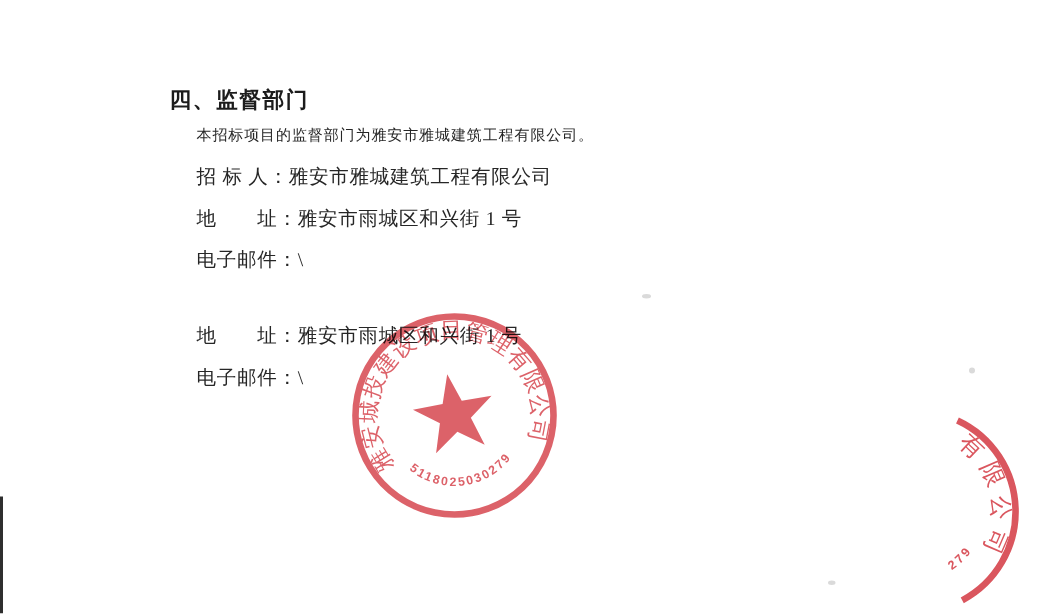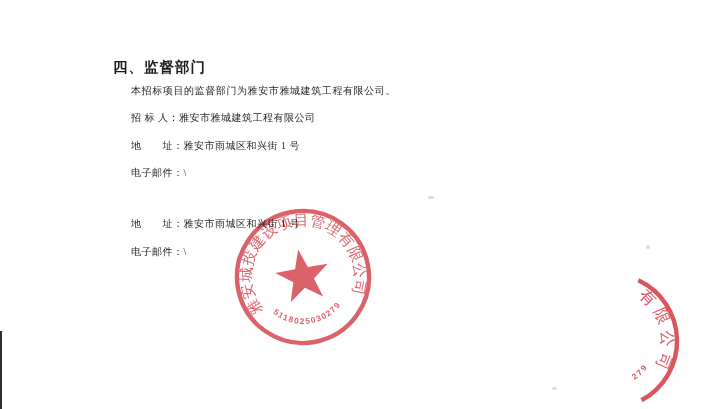--- a/index.html
+++ b/index.html
@@ -14,21 +14,21 @@
     font-family:"Liberation Sans","DejaVu Sans",sans-serif;
     font-weight:bold;font-size:14.5px;line-height:16px;color:#1c1c1c;
     letter-spacing:1px;margin:0 0 9px 0;
   }
   .para{
     font-size:10px;line-height:14px;margin:0 0 9px 18px;
     letter-spacing:0.6px;color:#262626;
   }
   .rows{margin:13px 0 0 18px;}
   .rows.agency{margin-top:38px;}
-  .row{font-size:10px;line-height:13px;margin-bottom:14.5px;letter-spacing:0.5px;white-space:pre;}
+  .row{font-size:13px;line-height:13px;margin-bottom:14.5px;letter-spacing:0.5px;white-space:pre;}
   .row .lbl{color:#262626;}
   .row .val{color:#262626;}
   .stamp-svg{position:absolute;mix-blend-mode:multiply;filter:blur(0.3px);}
   #stamp-main{left:228px;top:202px;}
   #stamp-edge{left:560px;top:250px;}
   .seal-text{font-family:"Liberation Sans","DejaVu Sans",sans-serif;}
   .scan-line{position:absolute;left:0;top:331px;width:2px;height:78px;background:#2e2e2e;}
   .speck{position:absolute;background:#dadada;border-radius:50%;}
   .speck.s1{left:428px;top:196px;width:6px;height:3px;}
   .speck.s2{left:646px;top:245px;width:4px;height:4px;}

